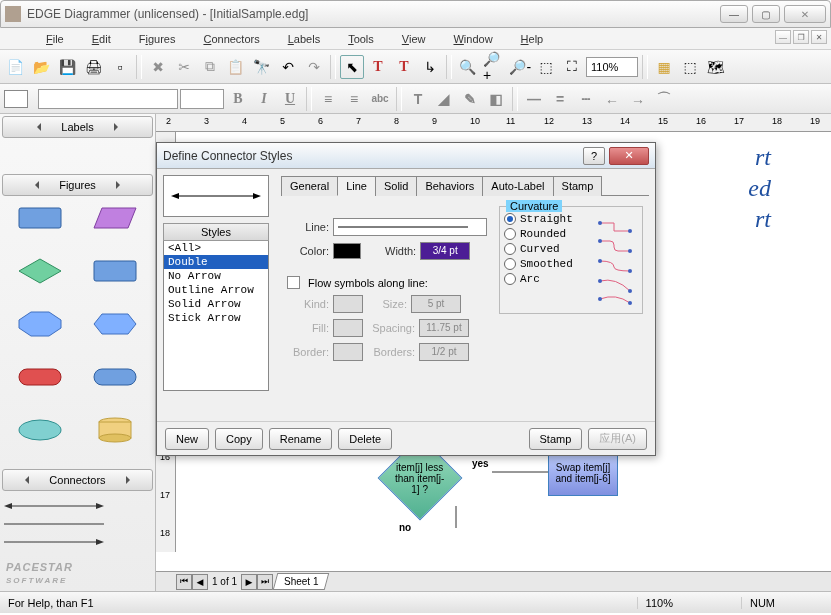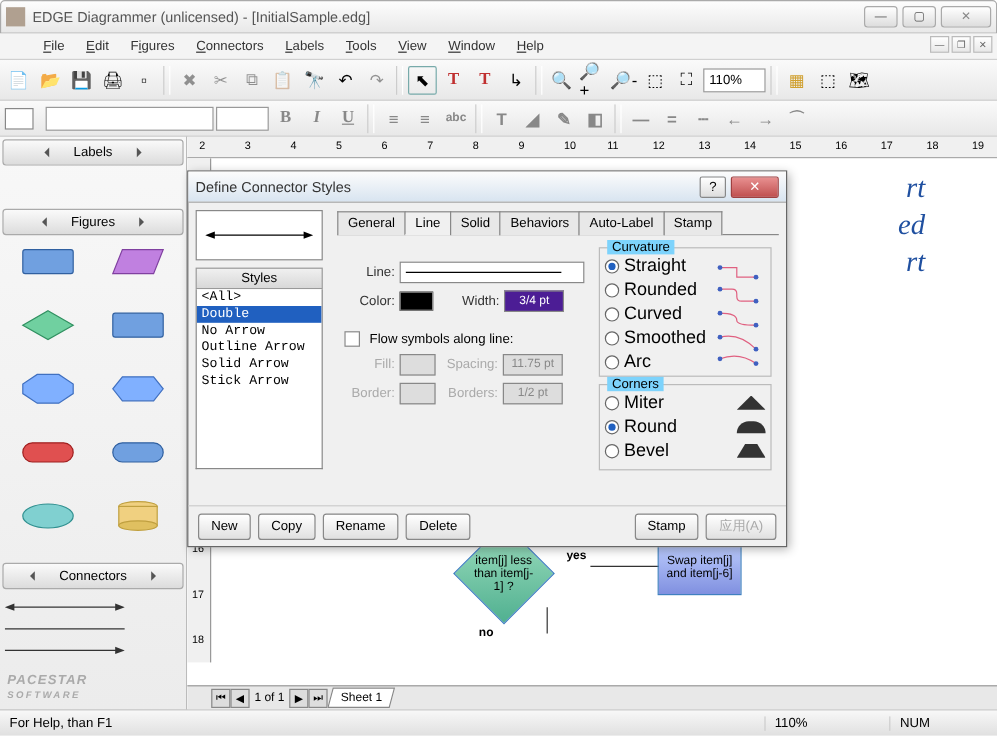--- a/index.html
+++ b/index.html
@@ -3,21 +3,21 @@
 <meta charset="utf-8">
 <style>
 * { box-sizing: border-box; margin: 0; padding: 0; }
 body { font-family: Tahoma, sans-serif; font-size: 11px; background: #fff; overflow: hidden; width: 831px; height: 615px; }
 .titlebar { height: 28px; background: linear-gradient(#fdfdfd,#e8e8e8); border: 1px solid #aaa; border-radius: 4px 4px 0 0; display: flex; align-items: center; padding: 0 4px; }
 .titlebar .appicon { width: 16px; height: 16px; background: #b0a090; margin-right: 6px; }
 .titlebar .title { flex: 1; color: #555; font-size: 12px; }
 .wbtns { display: flex; gap: 4px; }
 .wbtn { width: 28px; height: 18px; border: 1px solid #aaa; border-radius: 3px; background: linear-gradient(#fff,#ddd); display: flex; align-items: center; justify-content: center; font-size: 10px; color: #555; }
 .wbtn.close { width: 42px; color: #888; }
-.menubar { height: 22px; background: #f4f4f4; border-bottom: 1px solid #d0d0d0; display: flex; align-items: center; padding: 0 6px; gap: 6px; position: relative; }
+.menubar { height: 22px; background: #f4f4f4; border-bottom: 1px solid #d0d0d0; display: flex; align-items: center; padding: 0 6px; gap: 16px; position: relative; }
 .menubar .mitem { padding: 2px 6px; color: #333; }
 .menubar .mitem u { text-decoration: underline; }
 .mdibtns { position: absolute; right: 4px; top: 2px; display: flex; gap: 2px; }
 .mdibtn { width: 16px; height: 14px; border: 1px solid #bbb; background: linear-gradient(#fff,#e8e8e8); font-size: 8px; display: flex; align-items: center; justify-content: center; color: #666; }
 .toolbar { height: 34px; background: linear-gradient(#fafafa,#e8e8e8); border-bottom: 1px solid #c0c0c0; display: flex; align-items: center; padding: 0 4px; gap: 2px; }
 .tbtn { width: 24px; height: 24px; border: 1px solid transparent; border-radius: 2px; display: flex; align-items: center; justify-content: center; font-size: 14px; position: relative; }
 .tbtn.dis { opacity: 0.4; }
 .tsep { width: 6px; height: 24px; border-left: 1px solid #ccc; border-right: 1px solid #fff; margin: 0 2px; }
 .zoomsel { height: 20px; border: 1px solid #999; background: #fff; padding: 0 4px; font-size: 11px; width: 52px; }
 .toolbar2 { height: 30px; background: linear-gradient(#fafafa,#e8e8e8); border-bottom: 1px solid #c0c0c0; display: flex; align-items: center; padding: 0 4px; gap: 2px; }
@@ -76,21 +76,21 @@
 .frow label { width: 42px; text-align: right; color: #333; }
 .frow label.dis { color: #aaa; }
 .linesel { flex: 1; height: 18px; border: 1px solid #888; background: #fff; display: flex; align-items: center; padding: 0 4px; }
 .colorpatch { width: 28px; height: 16px; border: 1px solid #888; background: #000; }
 .numsel { width: 50px; height: 18px; border: 1px solid #888; background: #4c1d95; color: #fff; text-align: center; font-size: 10px; line-height: 16px; }
 .numsel.dis { background: #ddd; color: #888; }
 .checkbox { width: 13px; height: 13px; border: 1px solid #888; background: #fff; margin-right: 4px; }
 .tabright { flex: 1; }
 .groupbox { border: 1px solid #bbb; padding: 6px 4px 4px; margin-bottom: 6px; position: relative; }
 .groupbox .legend { position: absolute; top: -7px; left: 6px; background: #7dd3fc; padding: 0 4px; font-size: 11px; }
-.radio { display: flex; align-items: center; font-size: 15px; margin-bottom: 3px; }
+.radio { display: flex; align-items: flex-end; font-size: 11px; margin-bottom: 3px; font-family: Liberation Mono, monospace; }
 .radio .dot { width: 12px; height: 12px; border: 1px solid #666; border-radius: 50%; margin-right: 4px; background: #fff; position: relative; }
 .radio.checked .dot::after { content:""; position: absolute; left: 2px; top: 2px; width: 6px; height: 6px; background: #2060c0; border-radius: 50%; }
 .curvpic { position: absolute; right: 4px; top: 10px; width: 42px; height: 88px; }
 .cornerpic { width: 24px; height: 12px; background: #333; clip-path: polygon(0 100%, 50% 0, 100% 100%); margin-left: auto; }
 .dlgbtns { height: 34px; border-top: 1px solid #ccc; display: flex; align-items: center; padding: 0 8px; gap: 6px; }
 .btn { height: 22px; padding: 0 10px; border: 1px solid #888; background: linear-gradient(#fff,#e0e0e0); border-radius: 3px; font-size: 11px; display: flex; align-items: center; }
 .btn.dis { color: #aaa; }
 .flex1 { flex: 1; }
 .edgelabel { position: absolute; font-size: 10px; font-weight: bold; }
 </style>
@@ -386,20 +386,26 @@
             <div style="width:16px"></div>
             <label style="width:auto">Width:</label>
             <div class="numsel">3/4 pt</div>
           </div>
           <div style="height:10px"></div>
           <div class="frow">
             <div class="checkbox"></div>
             <span>Flow symbols along line:</span>
           </div>
           <div class="frow">
+            <label class="dis">Kind:</label>
+            <div class="numsel dis" style="width:30px"></div>
+            <label class="dis" style="width:40px">Size:</label>
+            <div class="numsel dis">5 pt</div>
+          </div>
+          <div class="frow">
             <label class="dis">Fill:</label>
             <div class="numsel dis" style="width:30px"></div>
             <label class="dis" style="width:48px">Spacing:</label>
             <div class="numsel dis">11.75 pt</div>
           </div>
           <div class="frow">
             <label class="dis">Border:</label>
             <div class="numsel dis" style="width:30px"></div>
             <label class="dis" style="width:48px">Borders:</label>
             <div class="numsel dis">1/2 pt</div>
@@ -439,38 +445,20 @@
                 <circle cx="4" cy="44" r="2" fill="#4060c0"></circle>
                 <circle cx="34" cy="54" r="2" fill="#4060c0"></circle>
               <path d="M4,64 Q20,60 34,74" stroke="#e06080" fill="none"></path>
                 <circle cx="4" cy="64" r="2" fill="#4060c0"></circle>
                 <circle cx="34" cy="74" r="2" fill="#4060c0"></circle>
               <path d="M4,82 Q20,76 34,86" stroke="#e06080" fill="none"></path>
                 <circle cx="4" cy="82" r="2" fill="#4060c0"></circle>
                 <circle cx="34" cy="86" r="2" fill="#4060c0"></circle>
             </svg>
           </div>
-          <div class="groupbox">
-            <div class="legend">Corners</div>
-            <div class="radio">
-                <div class="dot"></div>
-                <span>Miter</span>
-                <div class="cornerpic" style="clip-path:polygon(0 100%,50% 0,100% 100%)"></div>
-              </div>
-            <div class="radio checked">
-                <div class="dot"></div>
-                <span>Round</span>
-                <div class="cornerpic" style="border-radius:12px 12px 0 0;clip-path:none;height:10px"></div>
-              </div>
-            <div class="radio">
-                <div class="dot"></div>
-                <span>Bevel</span>
-                <div class="cornerpic" style="clip-path:polygon(0 100%,30% 0,70% 0,100% 100%)"></div>
-              </div>
-          </div>
         </div>
       </div>
     </div>
   </div>
   <div class="dlgbtns">
     <div class="btn">New</div>
     <div class="btn">Copy</div>
     <div class="btn">Rename</div>
     <div class="btn">Delete</div>
     <div class="flex1"></div>

